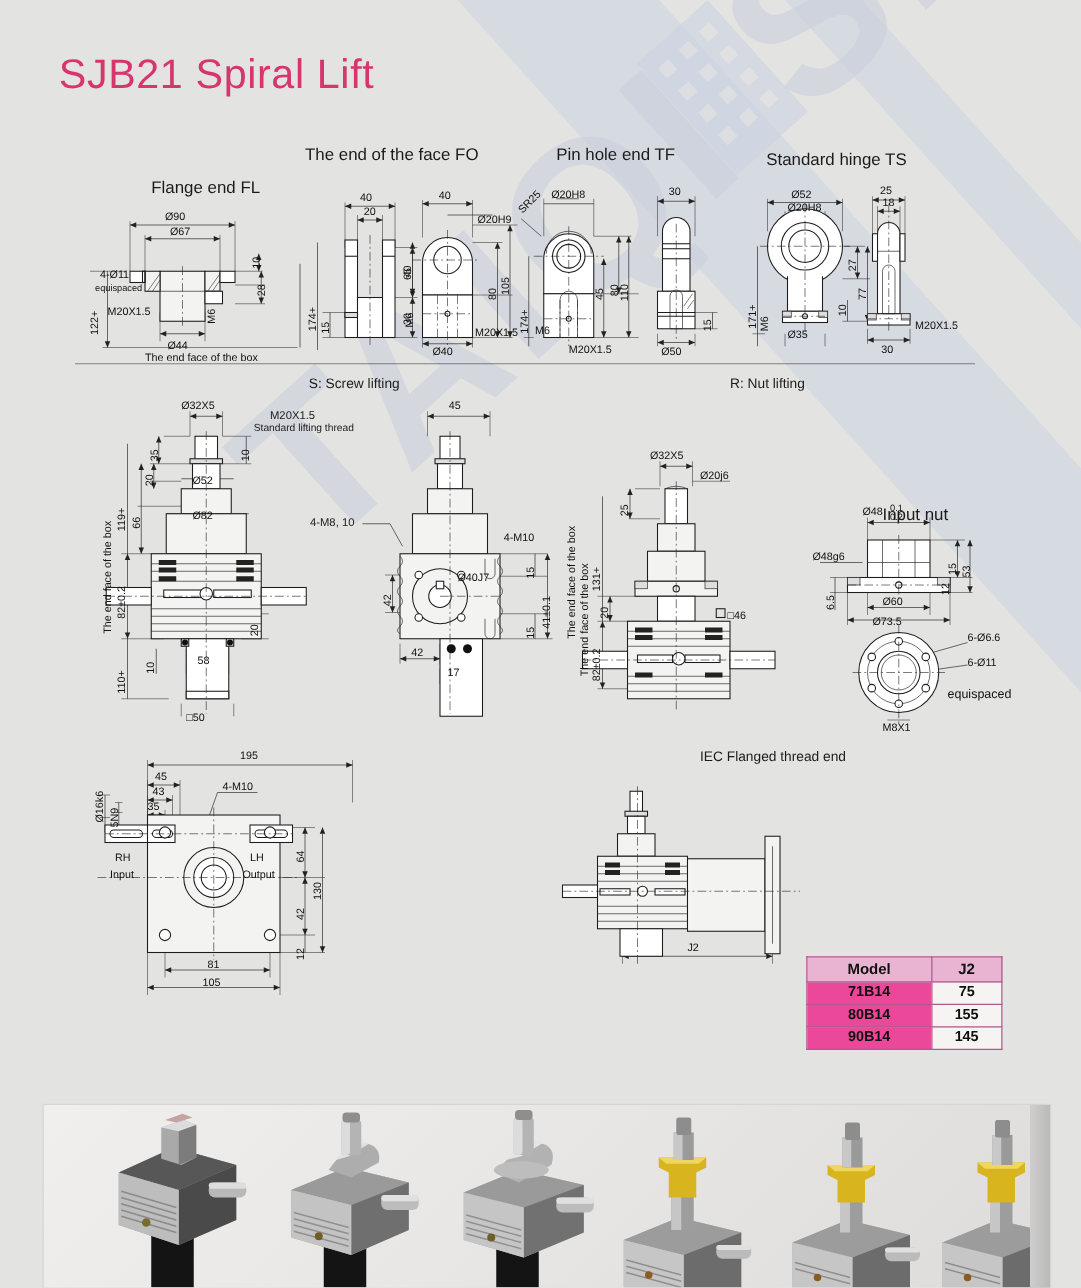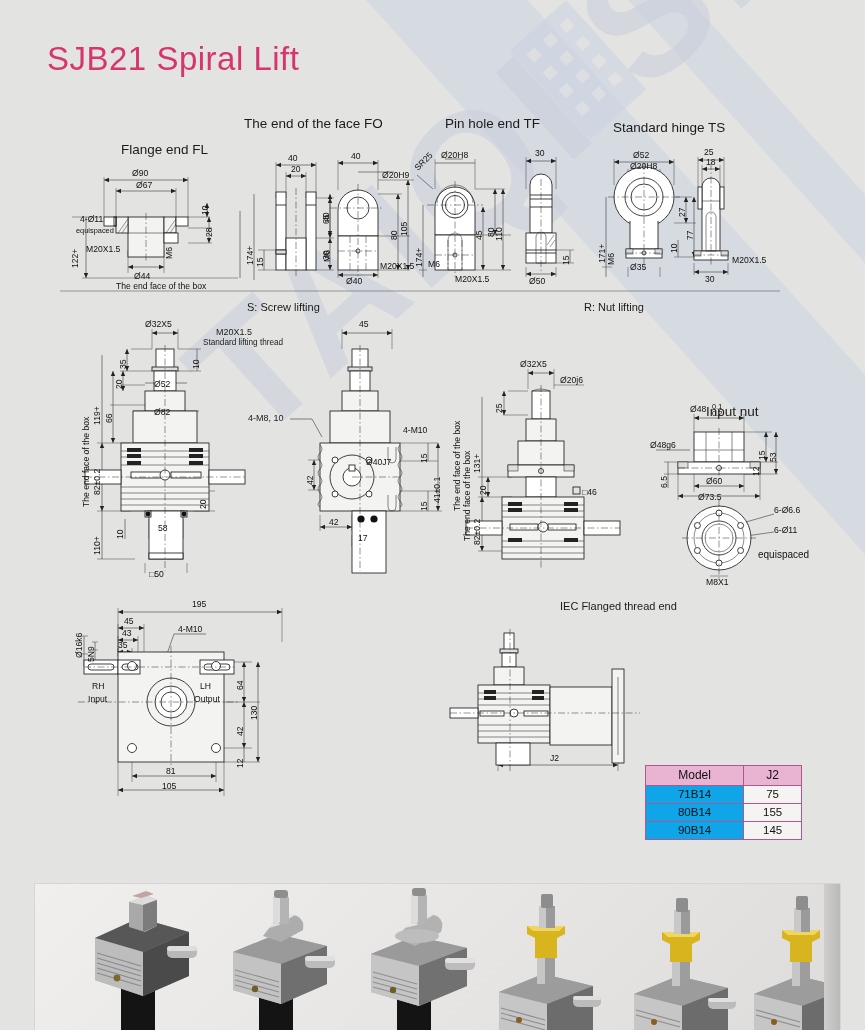--- a/index.html
+++ b/index.html
@@ -51,24 +51,24 @@
   .hat{stroke:#1d1d1d;stroke-width:.45;fill:none;}
   text{font-family:"Liberation Sans", sans-serif;fill:#111;}
   .t{font-size:8.6px;}
   .ts{font-size:7.4px;}
   .tb{font-size:10px;}
 
   
   .tbl{position:absolute;left:645px;top:765px;width:157px;border-collapse:collapse;}
   .tbl td,.tbl th{
     border:0;border-bottom:1.6px solid #b0578f;
-    font-size:11.5px;text-align:center;padding:2px 0 3px;color:#111;font-weight:normal;
+    font-size:11.5px;text-align:center;padding:2px 0 3px;color:#111;font-weight:bold;
   }
   .tbl tr:first-child th{border-top:1.6px solid #b0578f;background:#e8b4d2;font-size:12px;}
-  .tbl .k{background:#0ea5e9;border-right:1.6px solid #b0578f;border-left:1.6px solid #b0578f;}
+  .tbl .k{background:#ec4899;border-right:1.6px solid #b0578f;border-left:1.6px solid #b0578f;}
   .tbl .v{background:#f6f4f2;border-right:1.6px solid #b0578f;}
   .tbl th.k{background:#e8b4d2;}
   .tbl th.v{background:#e8b4d2;}
 
   
   .strip{
     position:absolute;left:35px;top:884px;width:805px;height:146px;
     background:linear-gradient(135deg,#f0efed 0%,#e6e5e3 55%,#dddcda 100%);
     box-shadow:0 0 0 1px rgba(0,0,0,.06);
     overflow:hidden;

